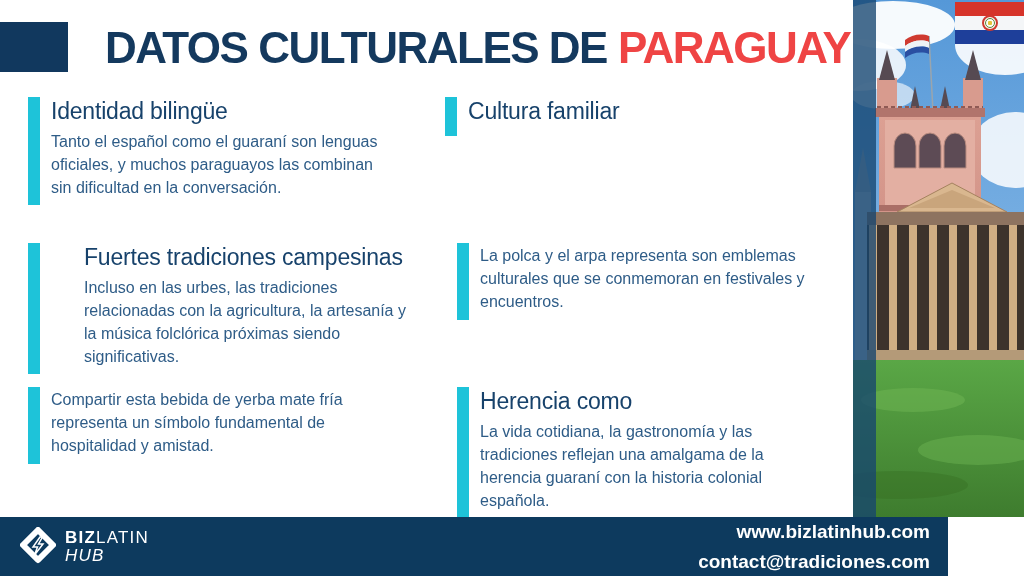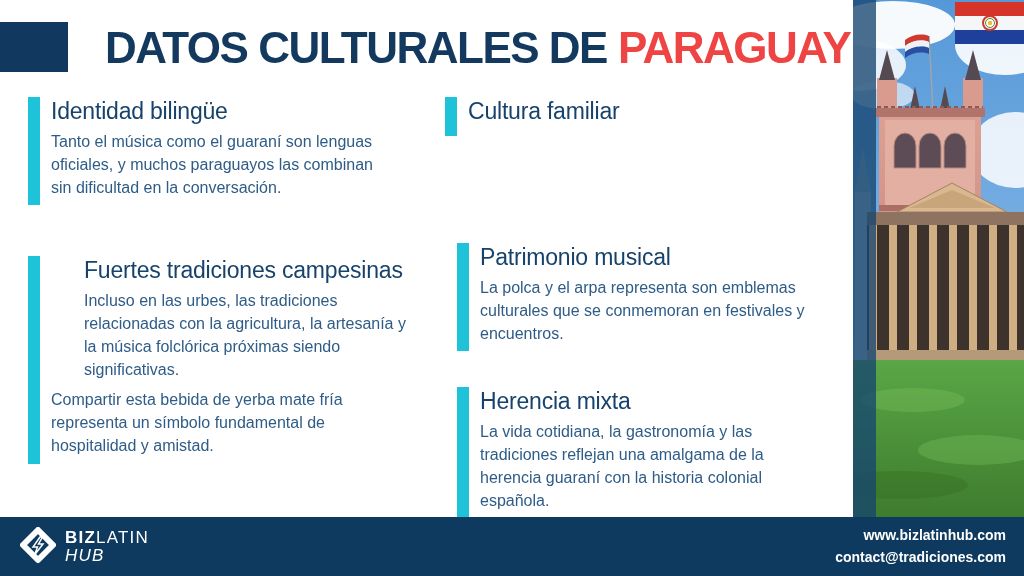--- a/index.html
+++ b/index.html
@@ -30,21 +30,21 @@
   .card h2 {
     font-size:23px; font-weight:normal; color:#17426b;
     letter-spacing:-0.2px; line-height:1.2; margin-bottom:4px;
   }
   .card p {
     font-size:16px; color:#2e5c87; line-height:1.45;
     white-space:pre-line;
   }
   #card-0 { left:28px;  top:97px;  }
   #card-1 { left:445px; top:97px;  }
-  #card-2 { left:28px;  top:256px;padding-left:44px; }
+  #card-2 { left:28px;  top:243px;padding-left:44px; }
   #card-3 { left:457px; top:243px; }
   #card-4 { left:28px;  top:387px; }
   #card-5 { left:457px; top:387px; }
 
   
   .photo-wrap { position:absolute; left:853px; top:0; width:171px; height:517px; }
   .photo-wrap svg { display:block; }
 
   
   .corner-flag {
@@ -61,68 +61,67 @@
     background:#fdfdf3; border:2px solid #cf3a30;
     display:flex; align-items:center; justify-content:center;
   }
   .corner-flag .emblem::after {
     content:""; width:8px; height:8px; border-radius:50%;
     border:1.5px solid #57823f; background:radial-gradient(circle,#e3c23a 0 2px,transparent 2.5px);
   }
 
   
   .footer {
-    position:absolute; left:0; top:517px; width:1024px; height:59px;
+    position:absolute; left:0; top:517px; width:948px; height:59px;
     background:#0d3a5e; color:#ffffff;
     display:flex; align-items:center; justify-content:space-between;
     padding:0 18px 0 20px;
   }
   .brand { display:flex; align-items:center; gap:9px; }
   .brand-text { line-height:1.05; letter-spacing:1.2px; font-size:17px; }
   .brand-text .b { font-weight:bold; }
   .brand-text .row2 { letter-spacing:1.2px;font-style:italic; }
-  .footer-contact { text-align:right; font-weight:bold; font-size:14px; line-height:1.55; }
+  .footer-contact { text-align:right; font-weight:bold; font-size:19px; line-height:1.55; }
 </style>
 </head>
 <body>
 
 <div class="title-block"></div>
 <div class="main-title">
   <span class="prefix">DATOS CULTURALES DE</span><span class="hl">PARAGUAY</span>
 </div>
 
 <div class="card" id="card-0">
   <h2>Identidad bilingüe</h2>
-  <p>Tanto el música como el guaraní son lenguas
+  <p>Tanto el español como el guaraní son lenguas
 oficiales, y muchos paraguayos las combinan
 sin dificultad en la conversación.</p>
 </div>
 <div class="card" id="card-1">
   <h2>Cultura familiar</h2>
 </div>
 <div class="card" id="card-2">
   <h2>Fuertes tradiciones campesinas</h2>
   <p>Incluso en las urbes, las tradiciones
 relacionadas con la agricultura, la artesanía y
 la música folclórica próximas siendo
 significativas.</p>
 </div>
 <div class="card" id="card-3">
-  <h2>Patrimonio musical</h2>
   <p>La polca y el arpa representa son emblemas
 culturales que se conmemoran en festivales y
 encuentros.</p>
 </div>
 <div class="card" id="card-4">
   <p>Compartir esta bebida de yerba mate fría
 representa un símbolo fundamental de
 hospitalidad y amistad.</p>
 </div>
 <div class="card" id="card-5">
-  <h2>Herencia mixta</h2>
+  <h2>Herencia como</h2>
   <p>La vida cotidiana, la gastronomía y las
 tradiciones reflejan una amalgama de la
 herencia guaraní con la historia colonial
 española.</p>
 </div>
 
 <div class="photo-wrap">
   <svg width="171" height="517" viewBox="0 0 171 517">
     <defs>
       <linearGradient id="sky" x1="0" y1="0" x2="0" y2="1">

